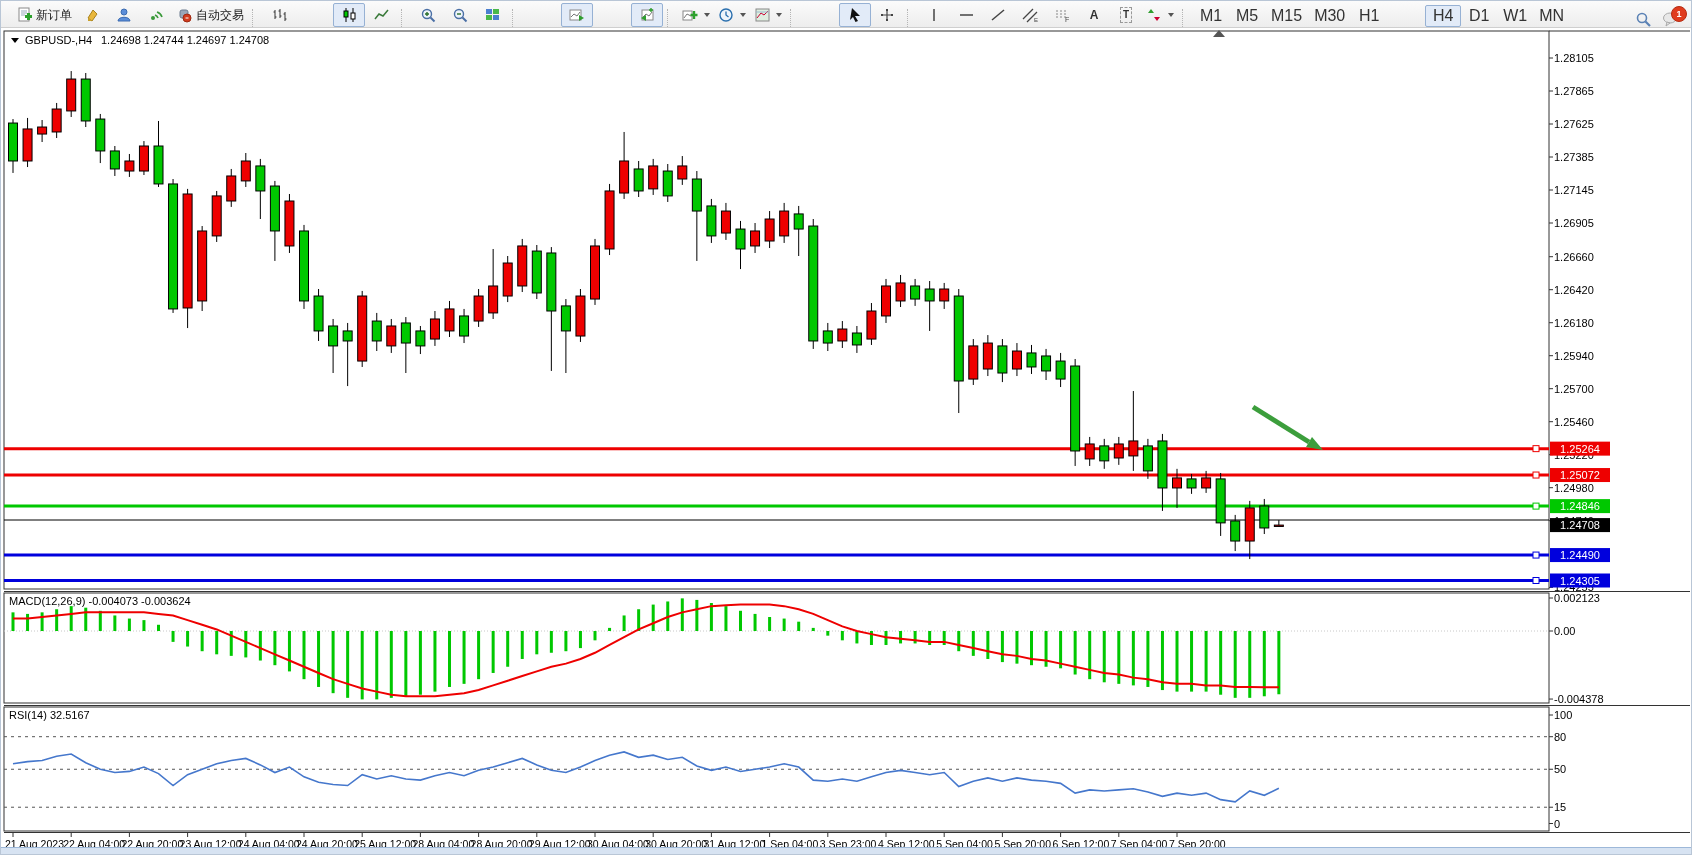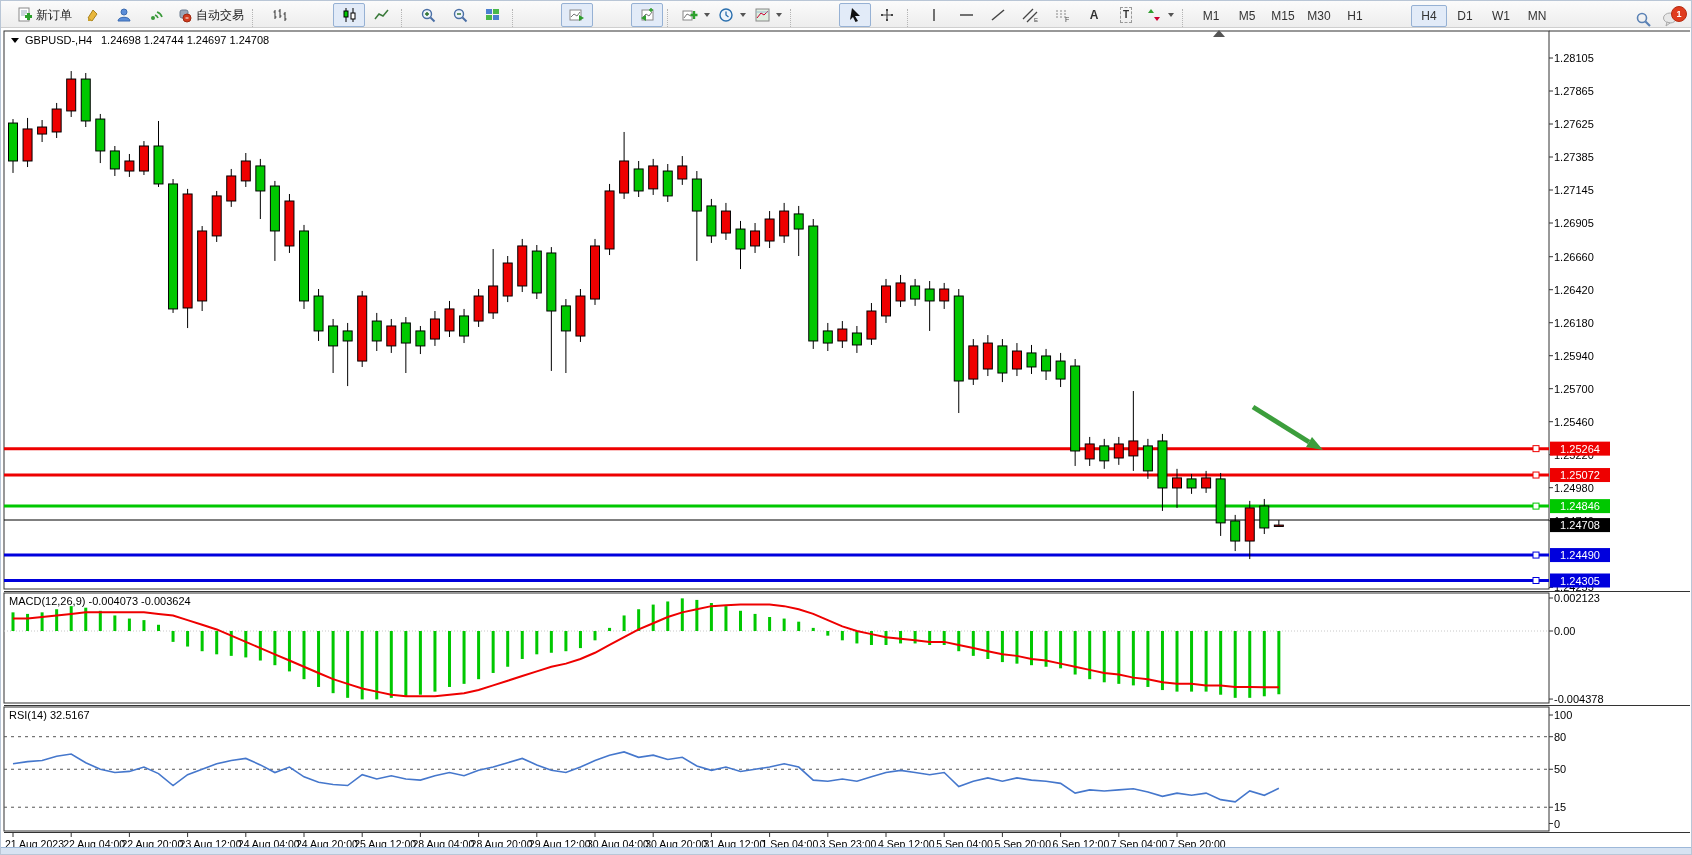--- a/index.html
+++ b/index.html
@@ -5,21 +5,21 @@
   html,body{margin:0;padding:0;background:#fff;}
   #app{position:relative;width:1692px;height:855px;background:#fff;overflow:hidden;
        font-family:"Liberation Sans",sans-serif;border:1px solid #b9c6d6;box-sizing:border-box;}
   
   #toolbar{position:absolute;left:0;top:0;width:1692px;height:27px;display:flex;align-items:flex-end;
            background:linear-gradient(#fbfbfb,#ededed);border-bottom:1px solid #cfcfcf;padding-left:11px;box-sizing:border-box;}
   .tb-btn{height:22px;min-width:24px;display:flex;align-items:center;justify-content:center;gap:3px;
           padding:0 3px;border:1px solid transparent;border-radius:2px;font-size:12px;color:#222;cursor:default;}
   .tb-btn.active{background:#e2ebf8;border-color:#96b1d4;margin-left:38px;}
   .tb-sep{width:6px;height:18px;border-left:1px dotted #b5b5b5;margin:0 4px;}
-  .tf-btn{font-size:12px;height:20px;padding:0 5px;color:#333;}
+  .tf-btn{font-size:16px;height:20px;padding:0 5px;color:#333;}
   .caret{width:0;height:0;border-left:3px solid transparent;border-right:3px solid transparent;border-top:4px solid #555;margin-left:2px;}
   .ic{width:17px;height:16px;display:block;}
   .glyph{font-size:12px;font-weight:bold;color:#333;line-height:14px;}
   .labelT{border:1px dashed #999;padding:0 2px;font-size:10px;}
   #right-icons{margin-left:auto;display:flex;align-items:center;gap:10px;padding-right:14px;}
   .noti{position:relative;}
   .badge{position:absolute;top:-5px;right:-8px;width:14px;height:14px;border-radius:50%;
          background:#e03c1e;color:#fff;font-size:9px;font-weight:bold;display:flex;align-items:center;justify-content:center;border:1px solid #b52c12;}
   
   #chart-wrap{position:absolute;left:0;top:27px;width:1692px;height:828px;}

